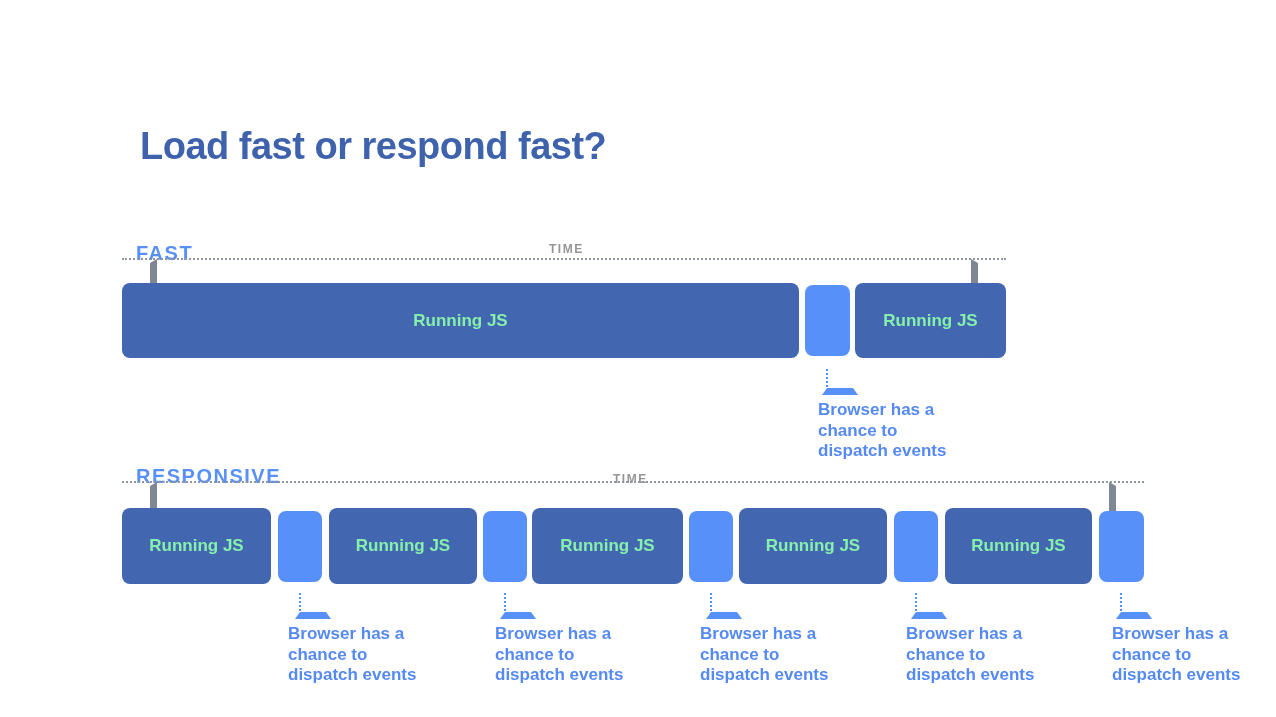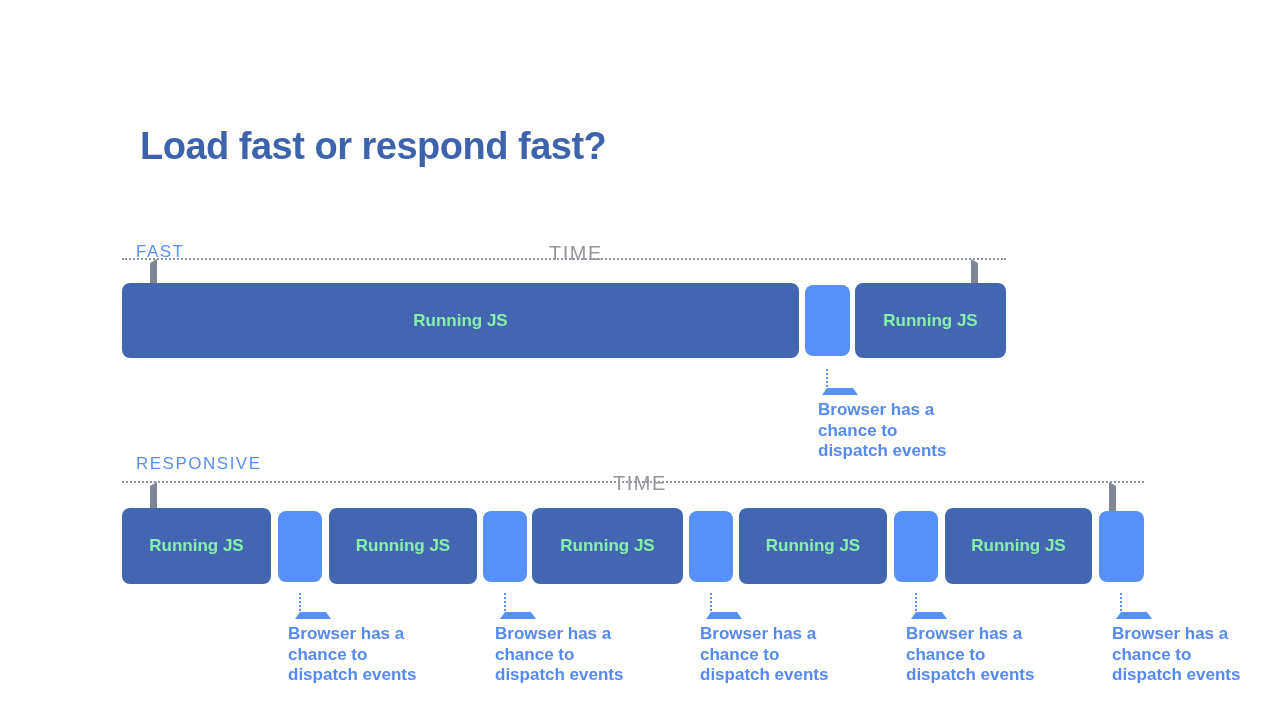--- a/index.html
+++ b/index.html
@@ -12,25 +12,25 @@
   .slide{
     position:relative; width:1276px; height:717px; background:#ffffff;
     font-family:"Liberation Sans", sans-serif; overflow:hidden;
   }
   .title{
     position:absolute; left:85px; top:70px;
     font-size:38px; font-weight:bold; color:var(--title);
     letter-spacing:-0.5px;
   }
   .section-label{
-    position:absolute; font-size:17px; font-weight:normal;
+    position:absolute; font-size:20px; font-weight:bold;
     letter-spacing:1.5px; color:var(--label_blue); white-space:nowrap;text-align:center;
   }
   .time-label{
-    position:absolute; font-size:20px; font-weight:normal;
+    position:absolute; font-size:12px; font-weight:bold;
     letter-spacing:1.5px; color:var(--label_gray); white-space:nowrap;
   }
   .timeline{
     position:absolute; height:0; border-top:2px dotted var(--timeline);
   }
   .tl-arrow{position:absolute; top:-5px; width:0; height:0;
     border-top:4px solid transparent; border-bottom:4px solid transparent;}
   .tl-arrow.left{left:-2px;  border-right:7px solid #7f8694;}
   .tl-arrow.right{right:-2px; border-left:7px solid #7f8694;}
   .bar{
@@ -68,21 +68,21 @@
   <div class="bar" style="left:80px; top:241px; width:677px">Running JS</div>
   <div class="gap-block" style="left:763px; top:243px; width:45px"></div>
   <div class="bar" style="left:813px; top:241px; width:151px">Running JS</div>
 
   <span class="v-arrow-head" style="left:780px; top:320px"></span>
   <span class="v-arrow" style="left:784px; top:327px"></span>
   <div class="annotation" style="left:763px; top:345px">Browser has a
 chance to
 dispatch events</div>
 
-  <span class="section-label" style="left:81px; top:399px">RESPONSIVE</span>
+  <span class="section-label" style="left:81px; top:410px">RESPONSIVE</span>
   <span class="time-label" style="left:558px; top:417px">TIME</span>
 
   <div class="timeline" style="left:80px; top:439px; width:1022px">
     <span class="tl-arrow left"></span>
     <span class="tl-arrow right"></span>
   </div>
 
   <div class="bar" style="left:80px;  top:466px; width:149px; height:76px">Running JS</div>
   <div class="gap-block" style="left:236px; top:469px; width:44px"></div>
   <div class="bar" style="left:287px; top:466px; width:148px; height:76px">Running JS</div>

